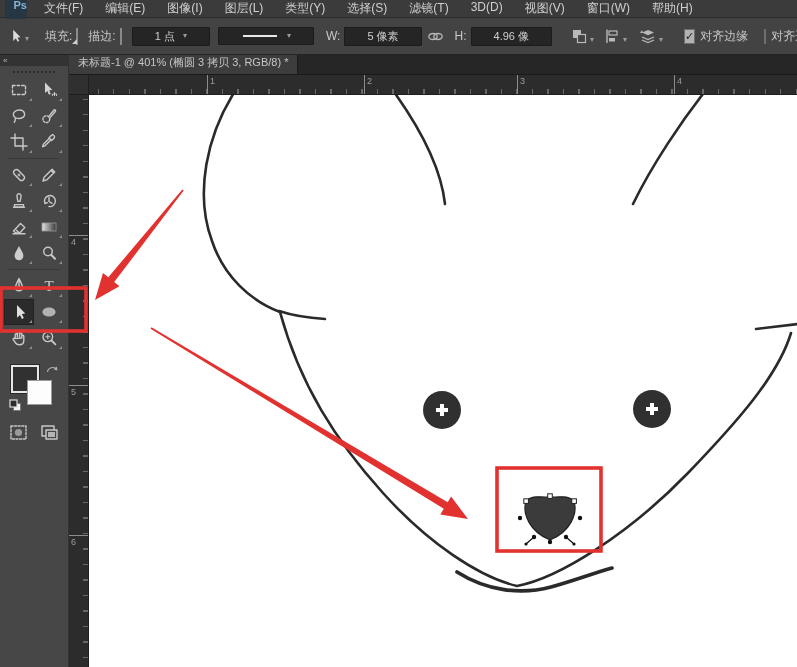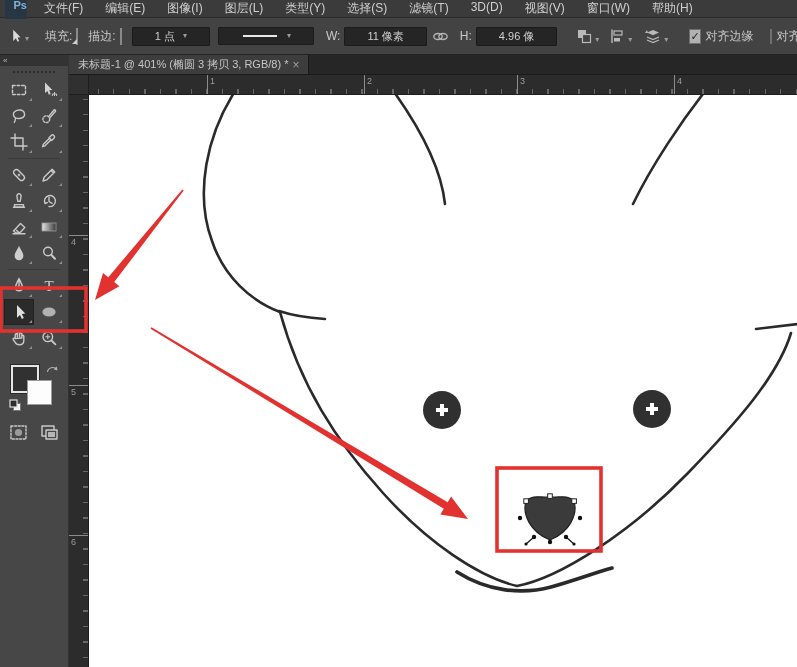--- a/index.html
+++ b/index.html
@@ -54,21 +54,21 @@
             border:2px solid #e6e6e6;box-shadow:0 0 0 1px #2a2a2a;}
   .bgswatch{position:absolute;left:18px;top:20px;width:23px;height:23px;background:#fdfdfd;
             border:1px solid #9a9a9a;}
   .miniswatch{position:absolute;left:0;bottom:-8px;}
   .swaparrow{position:absolute;right:0;top:0;}
   .bottomtools{display:flex;gap:12px;margin-top:16px;}
   
   .docarea{flex:1;display:flex;flex-direction:column;min-width:0;}
   .tabbar{height:19px;background:#262626;display:flex;border-bottom:1px solid #1a1a1a;}
   .doctab{background:#3d3d3d;color:#c6c6c6;font-size:11px;display:flex;align-items:center;gap:4px;
-          padding:0 9px;border-right:1px solid #1a1a1a;}
+          padding:0 9px;border-right:1px solid #1a1a1a;flex-direction:column;}
   .doctab .close{color:#9f9f9f;font-size:12px;line-height:1;}
   .rulerrow{display:flex;height:20px;flex:none;}
   .rcorner{width:20px;background:#303030;border-right:1px solid #1e1e1e;border-bottom:1px solid #1e1e1e;
            box-sizing:border-box;flex:none;}
   .hruler{position:relative;flex:1;background:#2c2c2c;border-bottom:1px solid #1e1e1e;box-sizing:border-box;
      background-image:repeating-linear-gradient(to right,#686868 0 1px,transparent 1px 15.5px);
      background-size:100% 5px;background-position:9px 100%;background-repeat:no-repeat;overflow:hidden;}
   .hlabel{position:absolute;top:0;height:100%;border-left:1px solid #8c8c8c;padding:1px 0 0 2px;
           font-size:9px;color:#9c9c9c;box-sizing:border-box;}
   .contentrow{display:flex;flex:1;min-height:0;}
@@ -120,21 +120,21 @@
     <div class="field combo" style="width:78px;margin-left:6px">
       <span>1 点</span>
       <span class="dd">▾</span>
     </div>
     <div class="field combo" style="margin-left:8px">
       <span class="linesample"></span>
       <span class="dd">▾</span>
     </div>
     <span class="oblabel" style="margin-left:12px">W:</span>
     <div class="field" style="width:44px">
-      <span>11 像素</span>
+      <span>5 像素</span>
     </div>
     <span class="obicon">
       <svg width="17" height="11" viewBox="0 0 17 11">
         <ellipse cx="6" cy="5.5" rx="4.2" ry="3" fill="none" stroke="#b5b5b5" stroke-width="1.3"></ellipse>
         <ellipse cx="11" cy="5.5" rx="4.2" ry="3" fill="none" stroke="#b5b5b5" stroke-width="1.3"></ellipse>
       </svg>
     </span>
     <span class="oblabel">H:</span>
     <div class="field" style="width:42px">
       <span>4.96 像</span>

